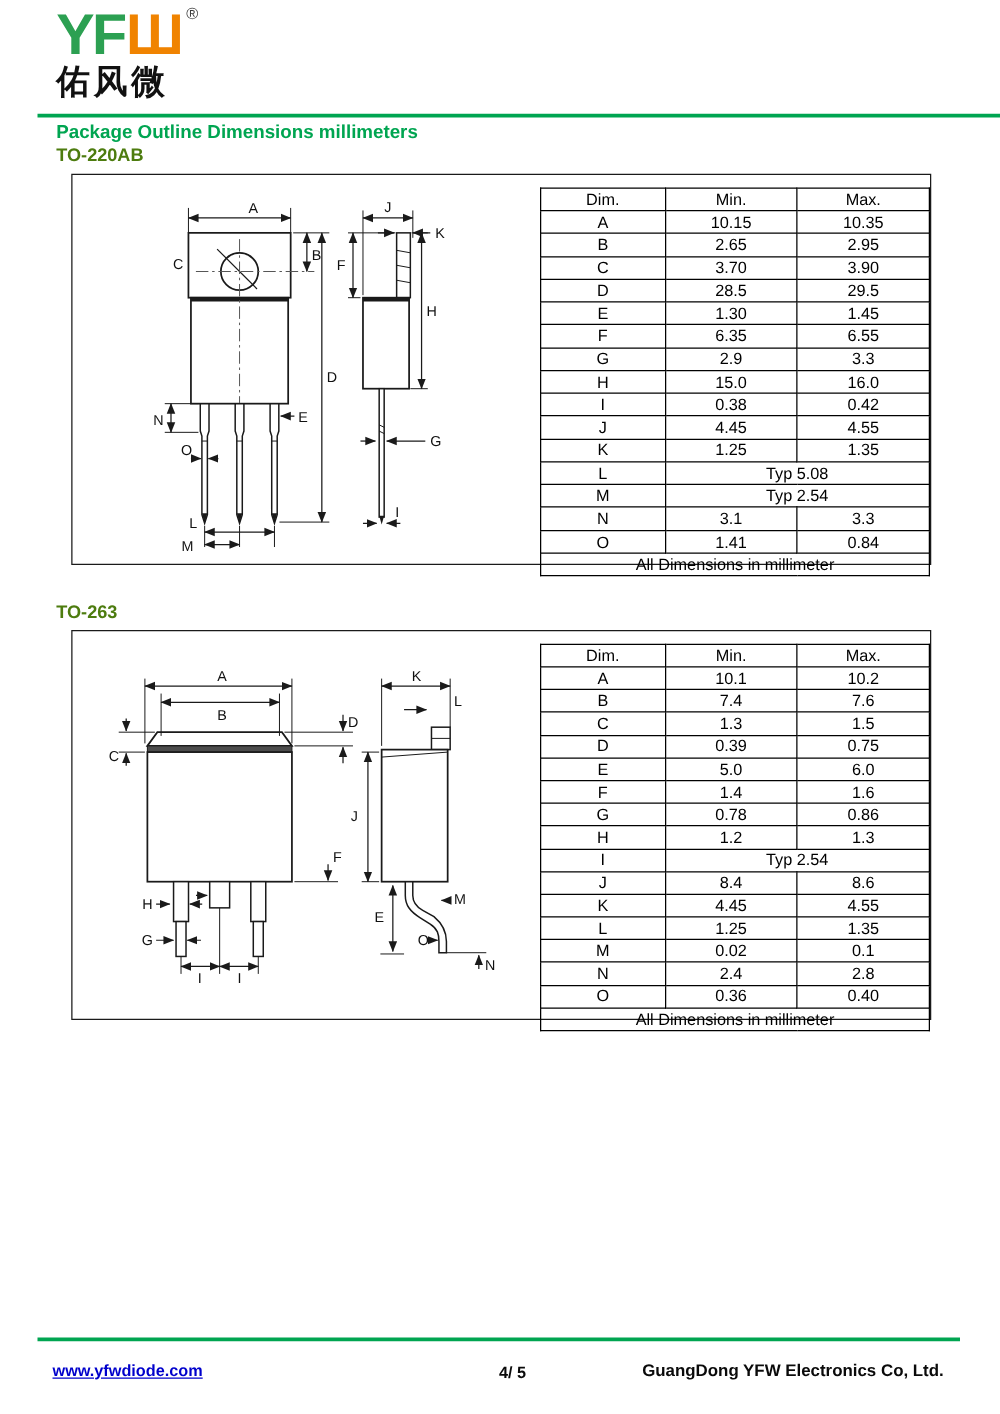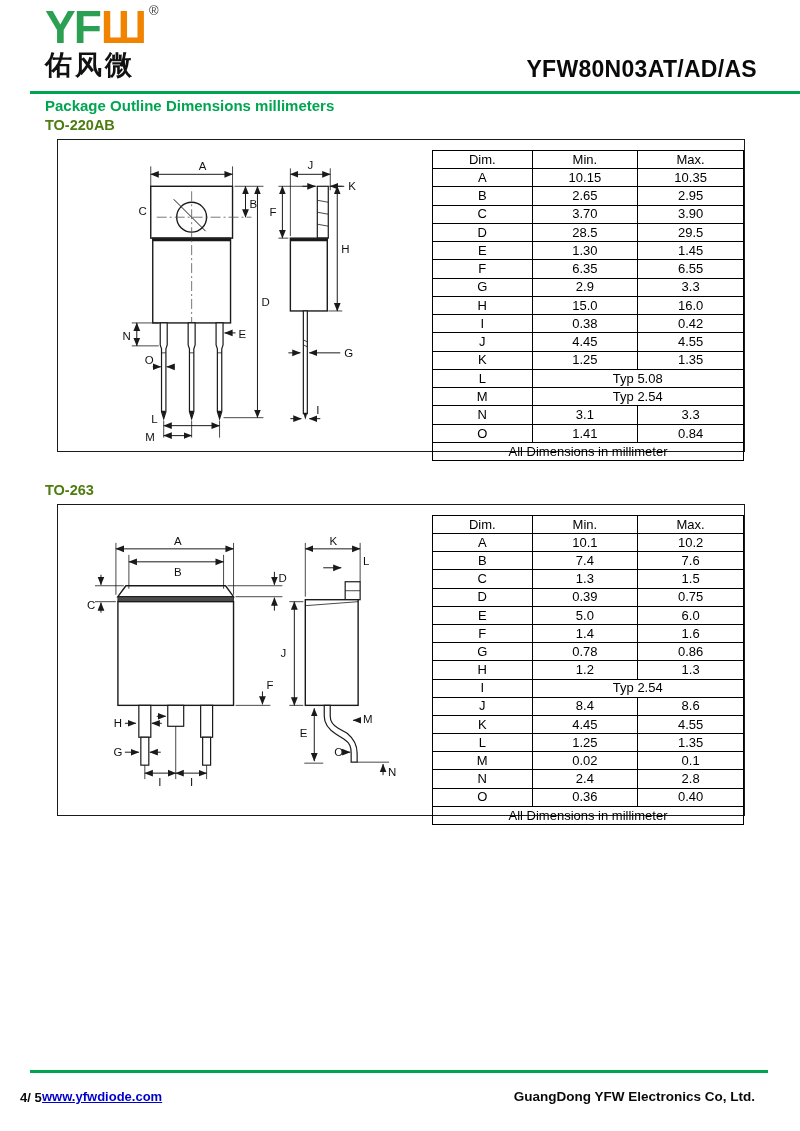--- a/index.html
+++ b/index.html
@@ -51,37 +51,36 @@
   .cl   { stroke:#555; stroke-width:0.8; fill:none; stroke-dasharray:10 3 2 3; }
   .dimtext { font-size:11.5px; fill:#111; font-family:"Liberation Sans",sans-serif; }
   .darkband { fill:#4c4c4c; stroke:#1a1a1a; stroke-width:0.8; }
   .tipfill { fill:#1a1a1a; stroke:none; }
   
   .footer-rule { position:absolute; top:1070px; left:30px; right:32px; height:3px; background:#00A551; }
   .footer-site {
     position:absolute; top:1089px; left:42px; color:#0000CC; font-weight:bold;
     font-size:13px; text-decoration:underline; cursor:pointer;
   }
-  .footer-page { position:absolute; top:1090px; left:20px; right:0; text-align:left; font-weight:bold; font-size:13px; color:#0a0a0a; }
+  .footer-page { position:absolute; top:1090px; left:20px; right:0; text-align:center; font-weight:bold; font-size:13px; color:#0a0a0a; }
   .footer-company { position:absolute; top:1089px; right:45px; font-weight:bold; font-size:13.5px; color:#0a0a0a; }
 </style>
 </head>
 <body>
 
 <div class="page">
 
   <div class="logo">
     <div class="logo-row">
       <span class="logo-yf">YF</span>
         <span class="logo-w">Ш</span>
         <span class="logo-r">®</span>
     </div>
     <div class="logo-cn">佑风微</div>
   </div>
-  <div class="doc-title">YFW80N03AT/AD/AS</div>
   <div class="header-rule"></div>
   <div class="heading-green">Package Outline Dimensions millimeters</div>
 
   <div class="pkg-label pkg1">TO-220AB</div>
   <div class="section sec1">
     <div class="drawing">
       <svg width="374" height="310" viewBox="0 0 375 310">
         <defs>
           <marker id="ar" viewBox="0 0 10 10" refX="9" refY="5" markerWidth="9" markerHeight="9" orient="auto-start-reverse" markerUnits="userSpaceOnUse">
             <path d="M0,1.2 L9.5,5 L0,8.8 Z" fill="#1a1a1a"></path>

